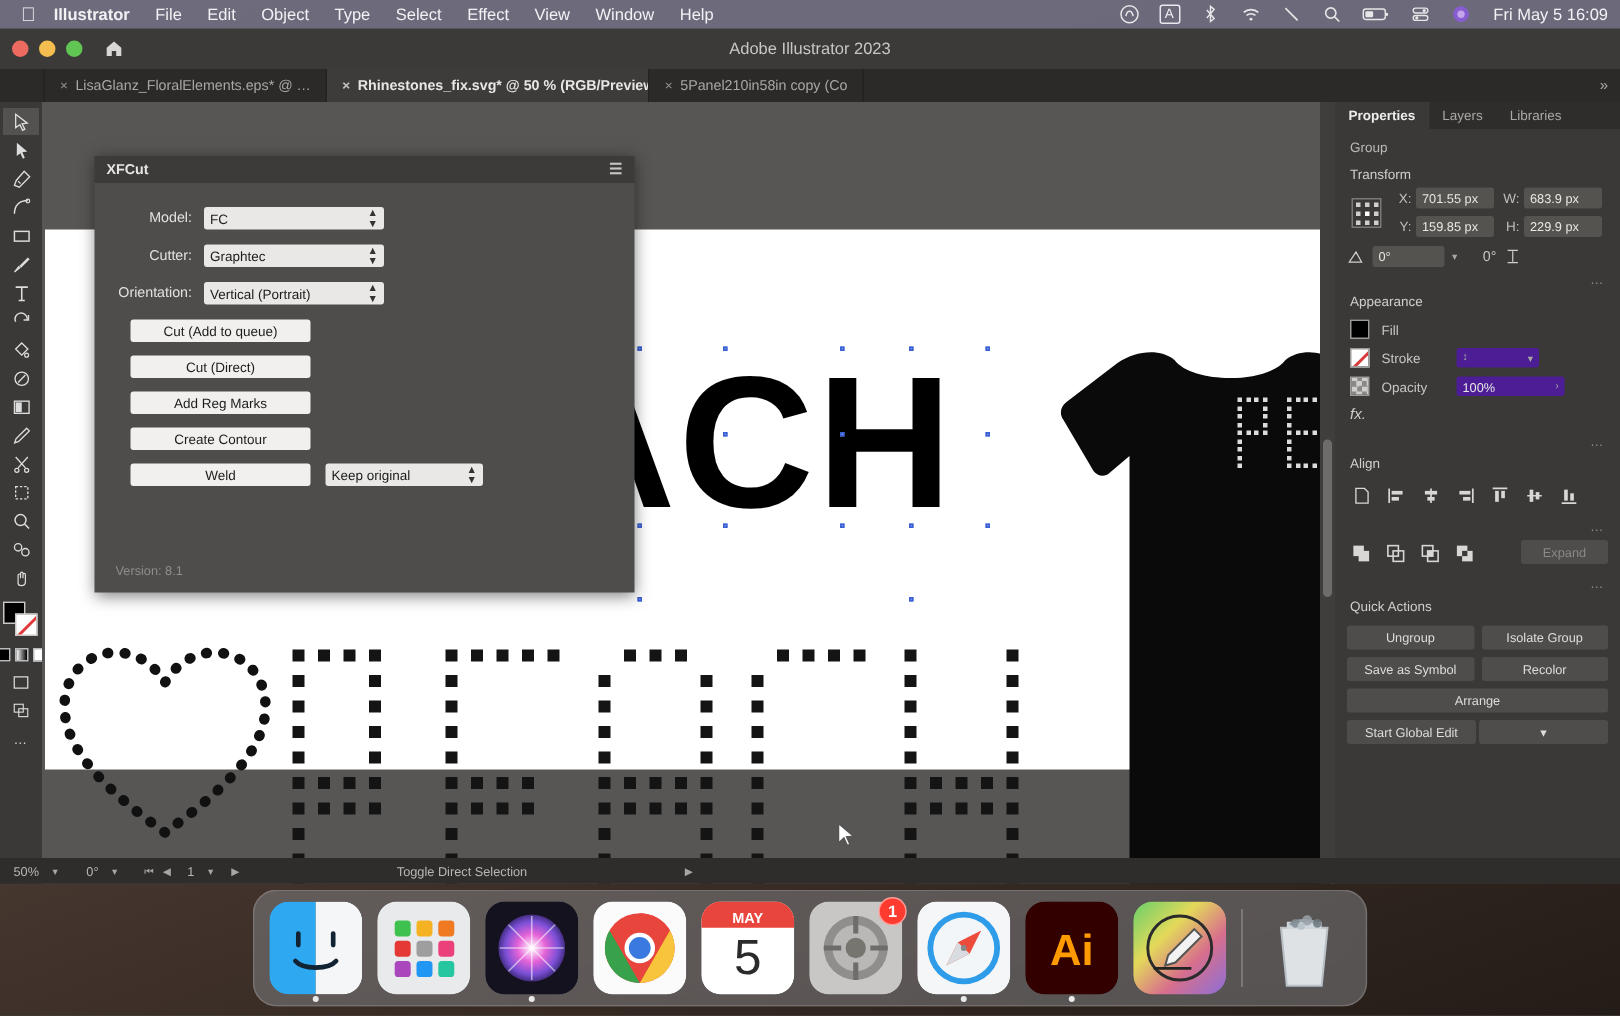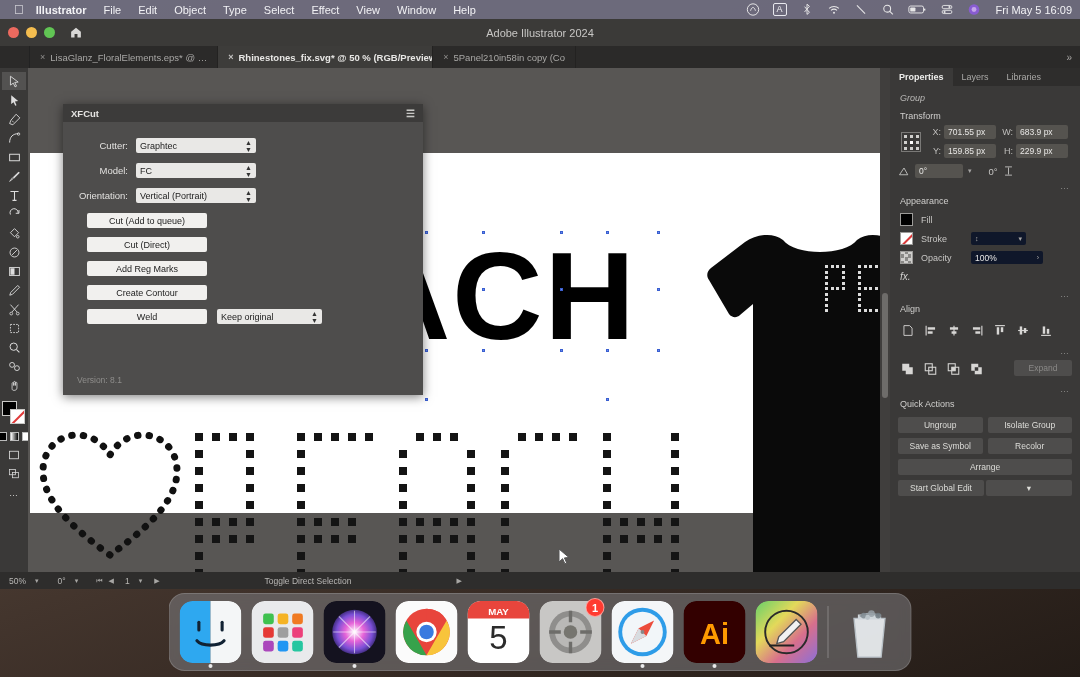--- a/index.html
+++ b/index.html
@@ -189,21 +189,21 @@
   #props {
     width: 190px; flex: none; background: #3a3938; color: #c8c7c5;
     font-size: 9.5px; position: relative;
   }
   #props-tabs { display: flex; height: 18px; background: #2e2d2c; }
   .ptab {
     padding: 0 9px; display: flex; align-items: center; font-size: 9px;
     color: #a9a8a6;
   }
   .ptab.active { background: #3a3938; color: #ededeb; font-weight: bold; }
-  .psection-label { padding: 7px 10px 3px; font-size: 9px; color: #b9b8b6; font-style: italic; }
+  .psection-label { padding: 7px 10px 3px; font-size: 9px; color: #b9b8b6; }
   .ptitle { padding: 5px 10px 4px; font-size: 9px; color: #cfcecc; }
   .transform-grid {
     display: grid; grid-template-columns: 26px 14px 52px 14px 52px;
     align-items: center; gap: 5px 3px; padding: 0 8px;
   }
   .tf-icon {
     width: 20px; height: 20px; border: 1px solid #7a7977;
     position: relative; grid-row: span 2; justify-self: center;
   }
   .tf-icon i {
@@ -231,21 +231,21 @@
   .app-sw-stroke::after {
     content: ""; position: absolute; left: -2px; top: 5px; width: 19px; height: 2px;
     background: #d93a3a; transform: rotate(-45deg);
   }
   .app-sw-op {
     width: 13px; height: 13px; border: 1px solid #9c9b99;
     background: repeating-conic-gradient(#cfcecc 0 25%, #8a8987 0 50%) 0/7px 7px;
   }
   .app-lbl { width: 42px; font-size: 9px; color: #c6c5c3; }
   .app-ctrl {
-    background: #0f172a; border-radius: 2px; height: 13px; min-width: 48px;
+    background: #4c1d95; border-radius: 2px; height: 13px; min-width: 48px;
     font-size: 8.5px; color: #e8e7e5; display: flex; align-items: center;
     padding: 0 4px; gap: 20px; text-align: right;
   }
   .fx-row { padding: 4px 10px; font-size: 10px; font-style: italic; color: #d0cfcd; }
   .icon-row { display: flex; gap: 4px; padding: 4px 8px; align-items: flex-start; }
   .ibtn {
     width: 19px; height: 17px; display: flex; align-items: center; justify-content: center;
     color: #d8d7d5;
   }
   .qa-grid { padding: 4px 8px; display: grid; grid-template-columns: 1fr 1fr; gap: 5px; }
@@ -357,21 +357,21 @@
 
   <div id="ai-titlebar">
     <div class="traffic">
       <span class="tl red"></span>
       <span class="tl yellow"></span>
       <span class="tl green"></span>
     </div>
     <svg id="home-icon" viewBox="0 0 16 16">
       <path d="M8 2L2 7.2V14h4.2V9.8h3.6V14H14V7.2z" fill="#d8d7d5"></path>
     </svg>
-    <div id="ai-title">Adobe Illustrator 2024</div>
+    <div id="ai-title">Adobe Illustrator 2023</div>
   </div>
 
   <div id="ai-tabbar">
     <div id="tab-left-pad"></div>
     <div class="doc-tab">
       <span class="tab-x">×</span>
       <span>LisaGlanz_FloralElements.eps* @ …</span>
     </div>
     <div class="doc-tab active">
       <span class="tab-x">×</span>
@@ -705,30 +705,30 @@
       </div>
 
       <div id="xfcut">
         <div id="xfcut-header">
           <span>XFCut</span>
           <span id="xfcut-menu-btn">☰</span>
         </div>
         <div id="xfcut-body">
 
           <div class="field-row">
-            <span class="field-label">Cutter:</span>
+            <span class="field-label">Model:</span>
             <span class="combo">
-              <span>Graphtec</span>
+              <span>FC</span>
               <span class="arrows">▲<br>▼</span>
             </span>
           </div>
           <div class="field-row">
-            <span class="field-label">Model:</span>
+            <span class="field-label">Cutter:</span>
             <span class="combo">
-              <span>FC</span>
+              <span>Graphtec</span>
               <span class="arrows">▲<br>▼</span>
             </span>
           </div>
           <div class="field-row">
             <span class="field-label">Orientation:</span>
             <span class="combo">
               <span>Vertical (Portrait)</span>
               <span class="arrows">▲<br>▼</span>
             </span>
           </div>

